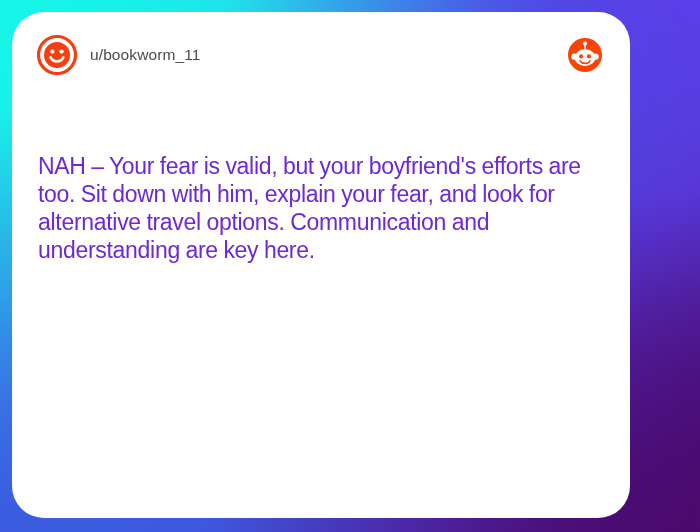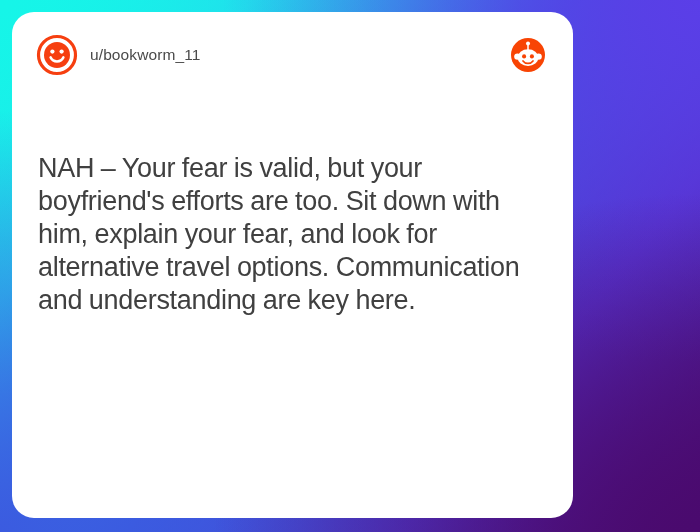--- a/index.html
+++ b/index.html
@@ -23,25 +23,25 @@
       radial-gradient(ellipse 110% 110% at 100% 0%, #5b3ee8 0%, rgba(91,62,232,0) 62%),
       radial-gradient(ellipse 120% 120% at 0% 100%, #3b5be0 0%, rgba(59,91,224,0) 66%),
       radial-gradient(ellipse 120% 120% at 0% 0%, #16f5e8 0%, rgba(22,245,232,0) 62%),
       linear-gradient(130deg, #16f5e8 0%, #2bc8f0 22%, #3b5be0 50%, #5430c8 74%, #4a0a6e 100%);
   }
 
   #card {
     position: absolute;
     left: 12px;
     top: 12px;
-    width: 561px;
+    width: 618px;
     height: 506px;
     box-sizing: border-box;
     background: #ffffff;
-    border-radius: 22px;
+    border-radius: 32px;
     overflow: hidden;
   }
 
   
   .card-header {
     position: absolute;
     left: 0;
     top: 0;
     right: 0;
     height: 86px;
@@ -85,24 +85,24 @@
   .card-body {
     position: absolute;
     left: 26px;
     right: 24px;
     top: 140px;
   }
 
   .post-text {
     margin: 0;
     font-family: "Liberation Sans", sans-serif;
-    font-size: 27px;
+    font-size: 23px;
     line-height: 1.22;
     letter-spacing: -0.3px;
-    color: #404040;
+    color: #6d28d9;
     font-weight: 400;
     word-spacing: -0.5px;
   }
 </style>
 </head>
 <body>
 
 <div id="canvas">
 
   <div id="card">

